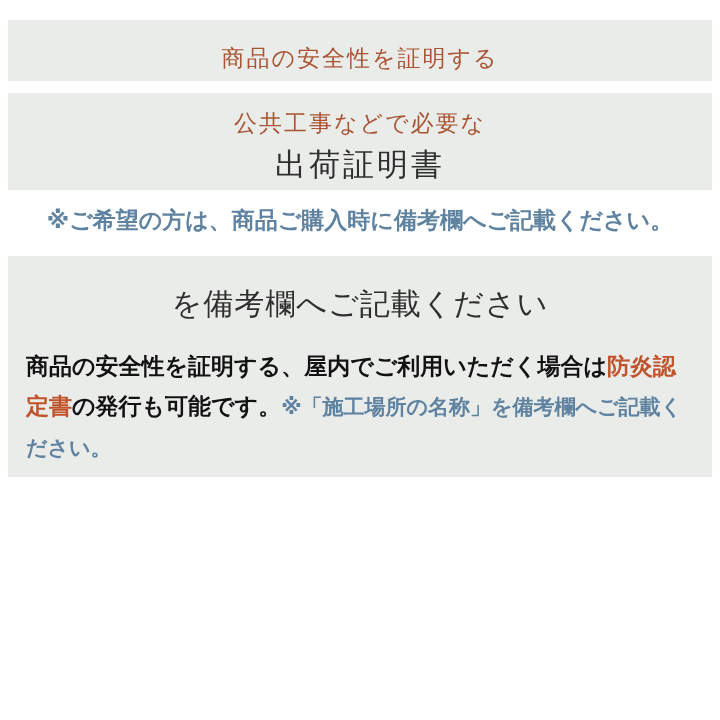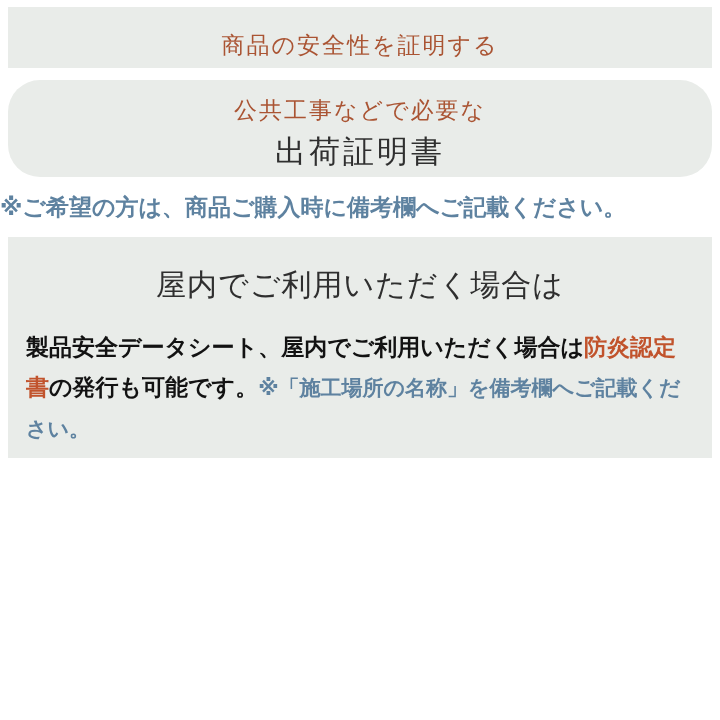--- a/index.html
+++ b/index.html
@@ -8,22 +8,22 @@
     height: 720px;
     font-family: "Liberation Sans", "DejaVu Sans", sans-serif;
     overflow: hidden;
   }
   .page { width: 720px; height: 720px; background: #ffffff; }
 
   .block {
     background: var(--block-bg, #e9ece9);
     margin: 0 8px;
   }
-  .block.b1 { margin-top: 7px; padding: 26px 24px 9px; }
-  .block.b2 { margin-top: 12px; padding: 18px 30px 6px; border-radius: 32px; }
+  .block.b1 { margin-top: 20px; padding: 26px 24px 9px; }
+  .block.b2 { margin-top: 12px; padding: 18px 30px 6px; }
   .block.b3 { padding: 20px 18px 9px; }
 
   .subtitle {
     text-align: center;
     font-family: "Liberation Serif", "DejaVu Serif", serif;
     font-size: 23px;
     line-height: 26px;
     letter-spacing: 2px;
     color: var(--accent-brown, #aa5433);
   }
@@ -46,25 +46,25 @@
     color: var(--body-text, #121212);
     margin-top: 21px;
   }
   .b2 .body { margin-top: 15px; }
   .b3 .body { margin-top: 23px; }
 
   .accent { color: var(--accent-orange, #c1532c); }
 
   .standalone-note {
     background: #ffffff;
-    text-align: left;
+    text-align: center;
     font-size: 23px;
     font-weight: bold;
     color: var(--note-blue, #5e82a0);
-    padding: 15px 0 14px;
+    padding: 15px 0 20px;
   }
 
   .inline-note {
     font-size: 21px;
     font-weight: bold;
     color: var(--note-blue, #5e82a0);
   }
 </style>
 </head>
 <body>
@@ -76,17 +76,17 @@
   </section>
 
   <section class="block b2">
     <div class="subtitle">公共工事などで必要な</div>
     <h2 class="title">出荷証明書</h2>
   </section>
 
   <div class="standalone-note">※ご希望の方は、商品ご購入時に備考欄へご記載ください。</div>
 
   <section class="block b3">
-    <h2 class="title">屋内でご利用いただく場合は</h2>
-    <p class="body"><span>製品安全データシート、屋内でご利用いただく場合は</span><span class="accent">防炎認定書</span><span>の発行も可能です。</span><span class="inline-note">※「施工場所の名称」を備考欄へご記載ください。</span></p>
+    <h2 class="title">を備考欄へご記載ください</h2>
+    <p class="body"><span>商品の安全性を証明する、屋内でご利用いただく場合は</span><span class="accent">防炎認定書</span><span>の発行も可能です。</span><span class="inline-note">※「施工場所の名称」を備考欄へご記載ください。</span></p>
   </section>
 
 </div>
 
 </body></html>

